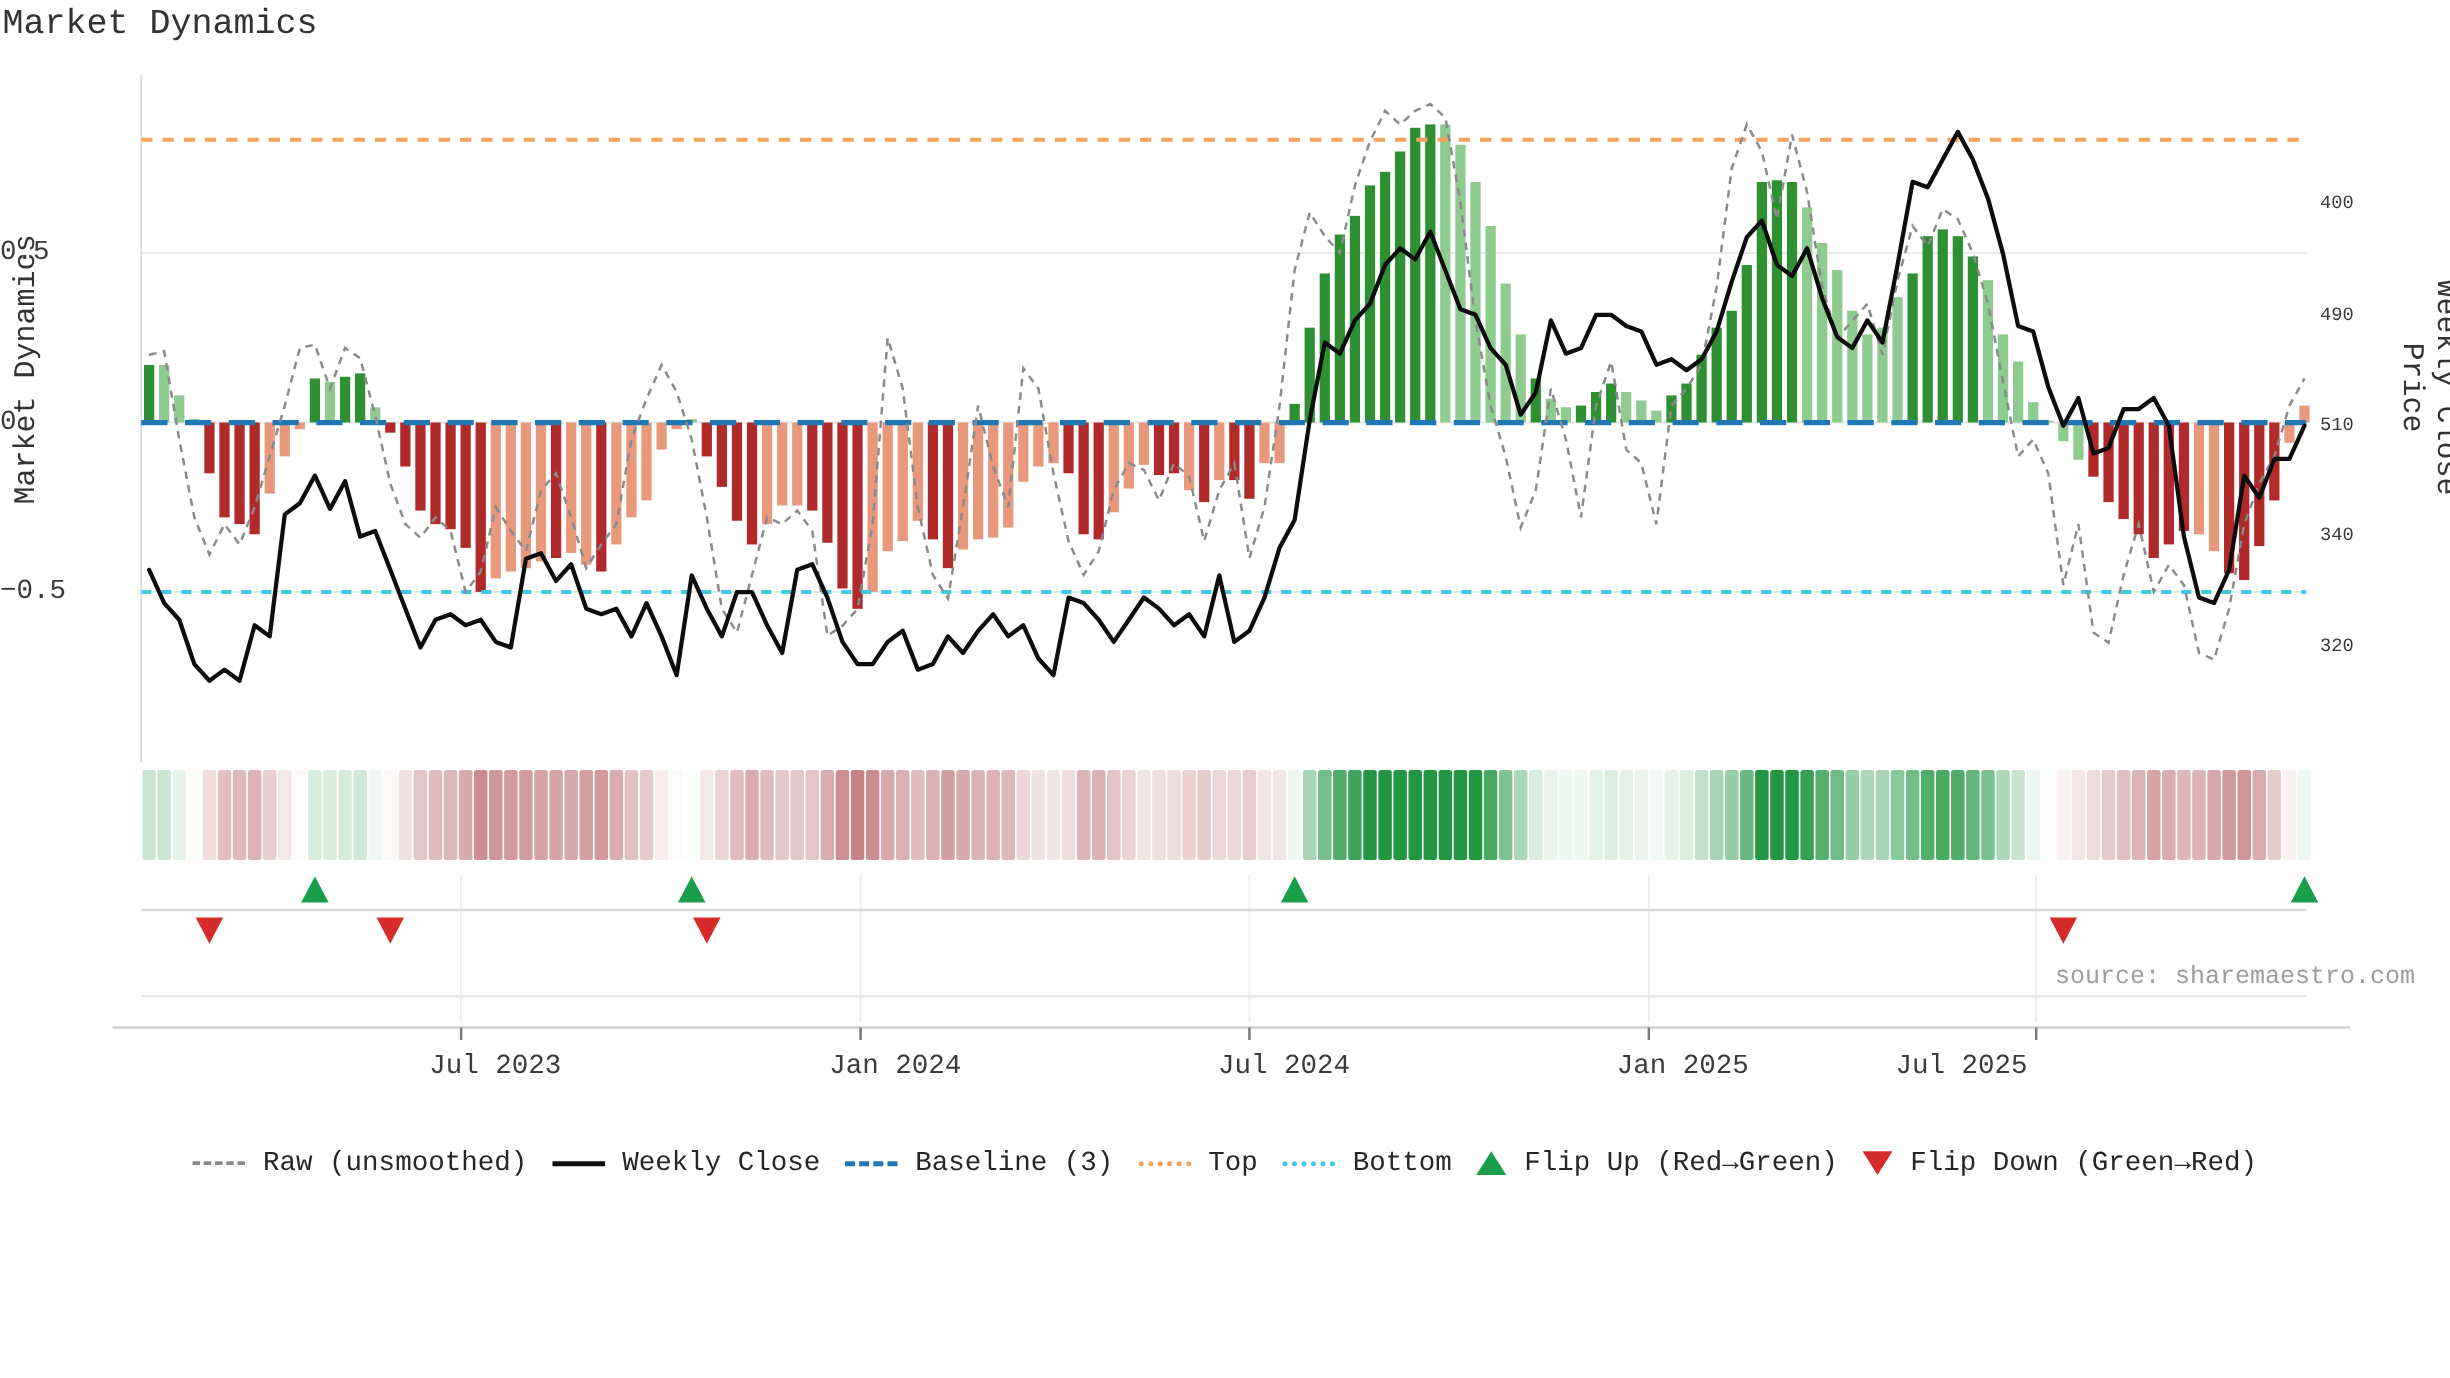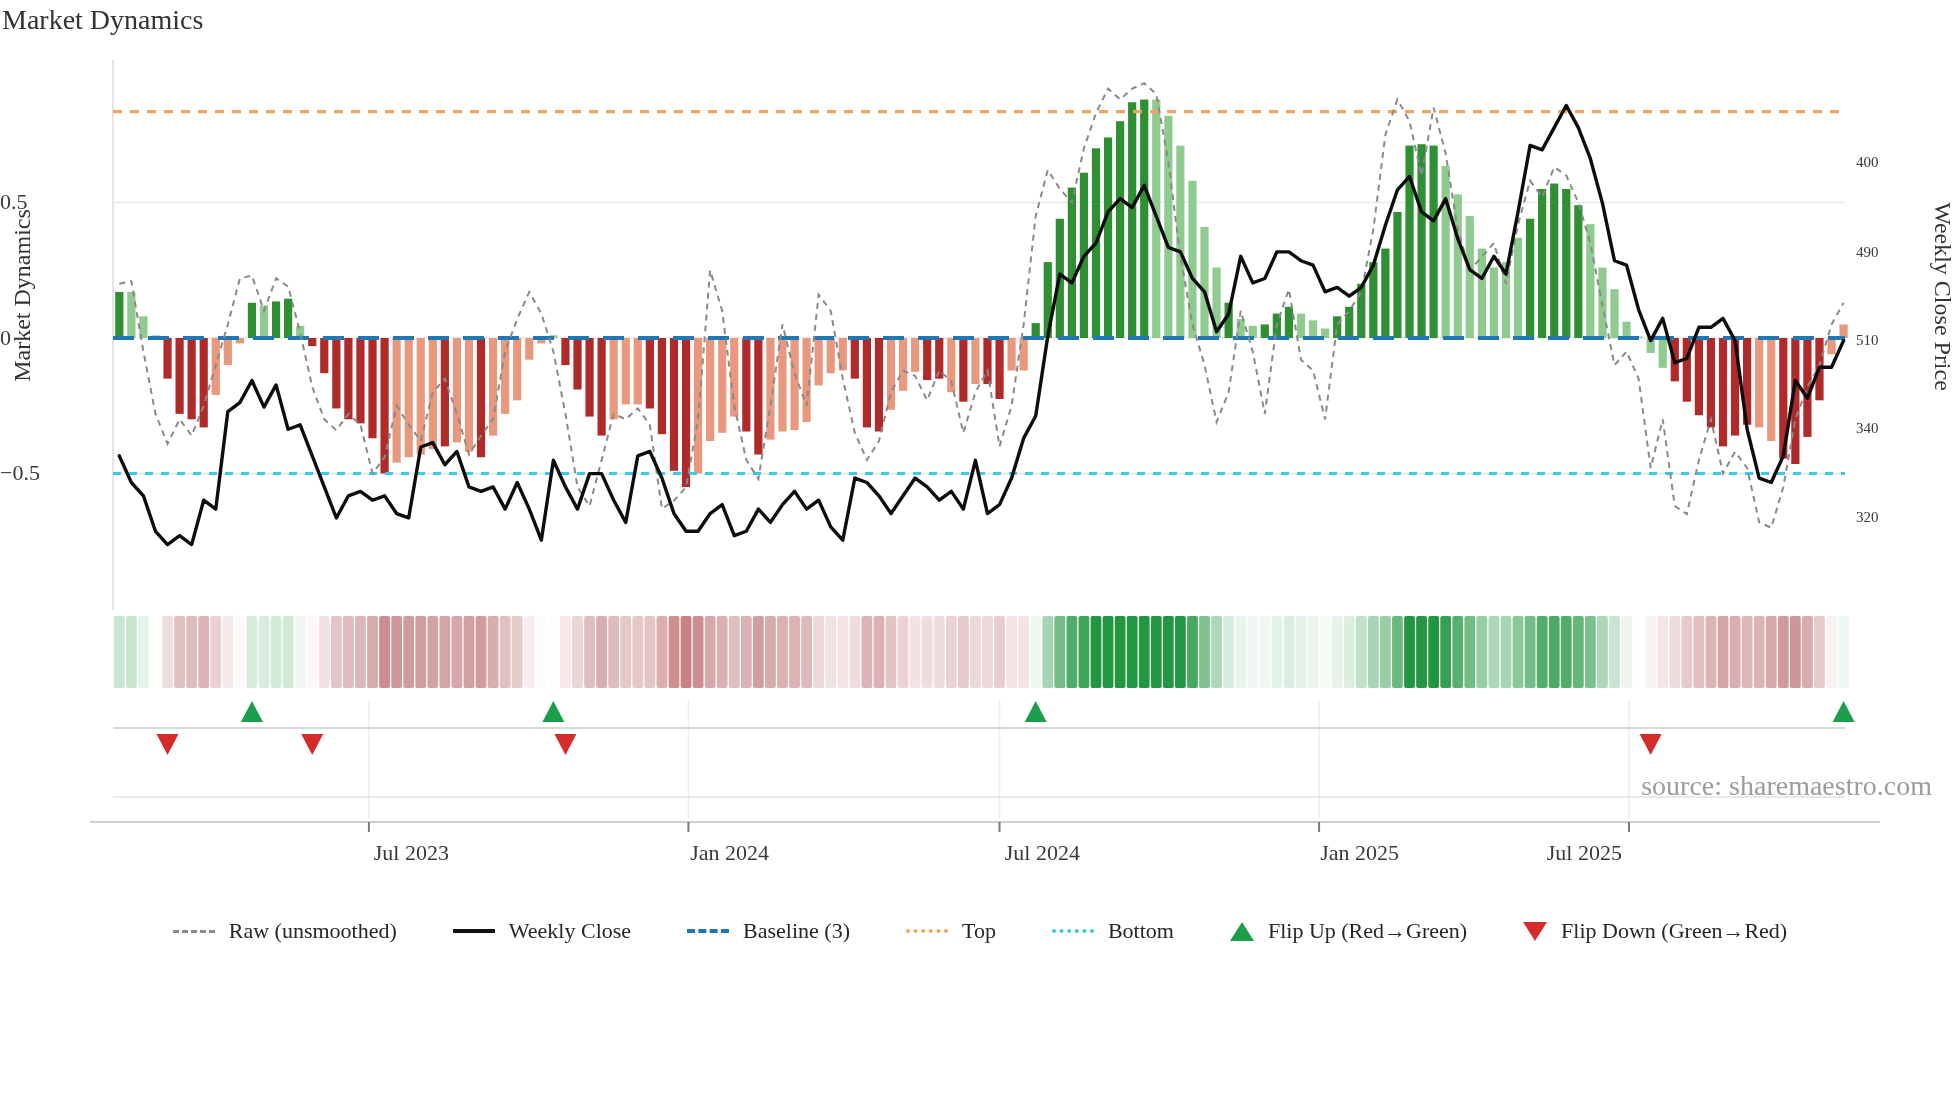--- a/index.html
+++ b/index.html
@@ -1,29 +1,29 @@
 <!DOCTYPE html>
 <html><head>
 <meta charset="utf-8">
 <style>
   html,body{margin:0;padding:0;background:#fff;}
   .stage{position:relative;width:1960px;height:1102px;background:#ffffff;overflow:hidden;
-         font-family:Liberation Serif, serif;color:#3a3a3a;}
+         font-family:Liberation Mono, monospace;color:#3a3a3a;}
   #chart-svg{position:absolute;left:0;top:0;}
   .page-title{position:absolute;left:2px;top:4px;font-size:28px;color:#333;}
   .ylab-left{position:absolute;left:-88px;top:282px;width:220px;text-align:center;
              font-size:24px;color:#333;transform:rotate(-90deg);}
   .ylab-right{position:absolute;left:1822px;top:283px;width:240px;text-align:center;
               font-size:24px;color:#333;transform:rotate(90deg);}
   .ytickL{position:absolute;left:0;width:103px;text-align:left;font-size:22px;color:#3a3a3a;}
   .ytickR{position:absolute;left:1856px;font-size:15px;color:#3a3a3a;}
   .xtick{position:absolute;width:160px;text-align:right;font-size:22px;color:#3a3a3a;top:840px;}
-  .src{position:absolute;right:28px;top:770px;font-size:28px;color:#9c9c9c;}
+  .src{position:absolute;right:28px;top:770px;font-size:20px;color:#9c9c9c;}
   .legend{position:absolute;left:0;right:0;top:918px;display:flex;justify-content:center;
-          align-items:center;gap:56px;font-size:22px;color:#262626;}
+          align-items:center;gap:20px;font-size:22px;color:#262626;}
   .li{display:flex;align-items:center;gap:14px;white-space:nowrap;cursor:default;}
   .ic{display:inline-block;width:42px;height:0;}
   .ic.raw{border-top:3px dashed #8a8a8a;}
   .ic.close{border-top:4px solid #111;}
   .ic.base{border-top:4px dashed #1f77b4;}
   .ic.top{border-top:4px dotted #f2a45f;}
   .ic.bot{border-top:4px dotted #3fc8e8;}
   .tri-up{display:inline-block;width:0;height:0;border-left:12px solid transparent;
           border-right:12px solid transparent;border-bottom:19px solid #1a9e4a;}
   .tri-dn{display:inline-block;width:0;height:0;border-left:12px solid transparent;

